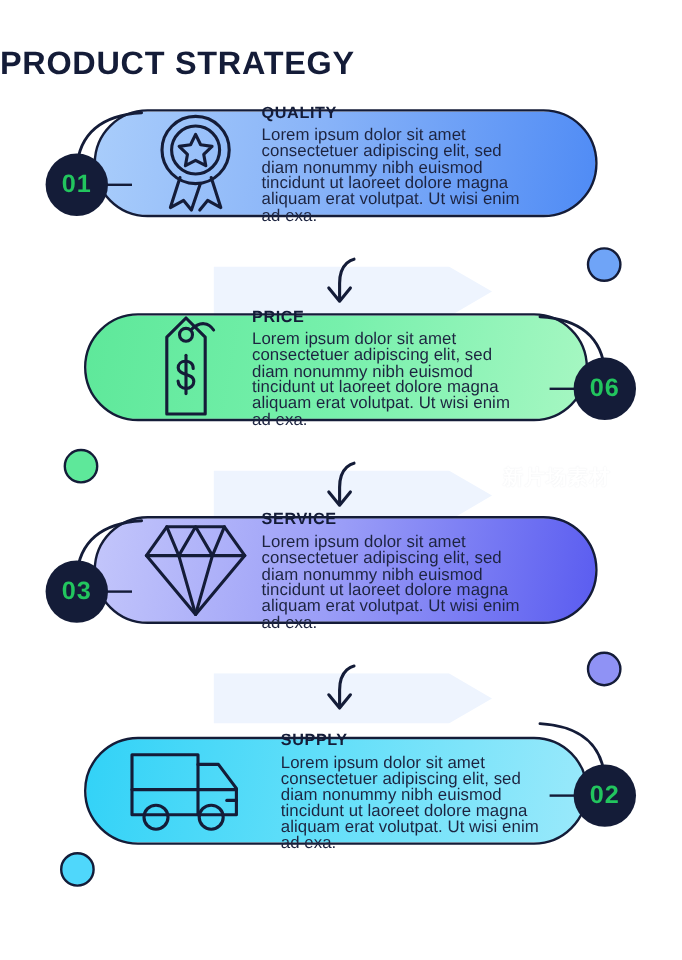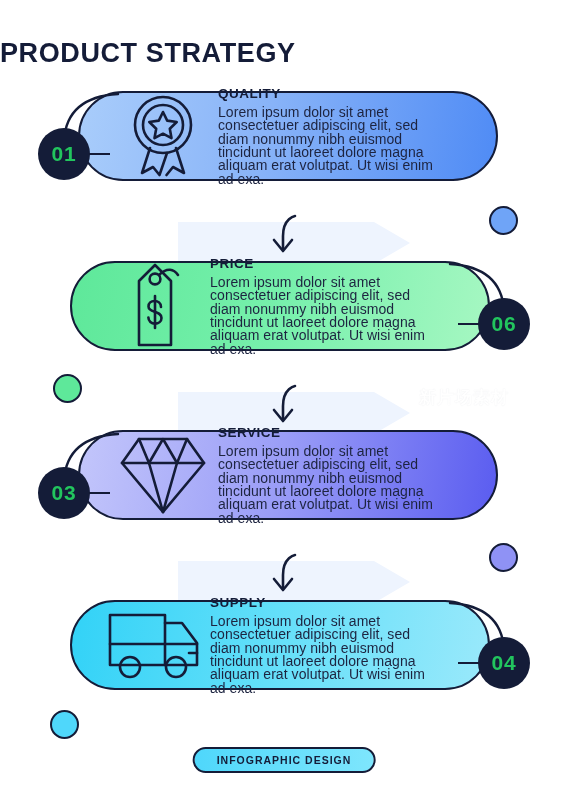--- a/index.html
+++ b/index.html
@@ -292,24 +292,24 @@
     <path d="M40,2 C40,2 28,4 28,22 L28,34" fill="none" stroke="#141c38" stroke-width="2.6" stroke-linecap="round"></path>
     <path d="M19,26 L28,37 L37,26" fill="none" stroke="#141c38" stroke-width="2.6" stroke-linecap="round" stroke-linejoin="round"></path>
   </svg>
 
   <div class="row">
     <svg class="badge-arc" style="left:448px; top:601px; width:60px; height:50px" viewBox="0 0 60 50">
       <path d="M2,2 C36,4 54,20 56,48" fill="none" stroke="#141c38" stroke-width="2.4" stroke-linecap="round"></path>
     </svg>
     <div class="badge-stem" style="left:458px; top:662px; width:22px;"></div>
     <div class="badge" style="left:478px; top:637px;">
-      <span>04</span>
-    </div>
-
-    <div class="capsule right-anchor" style="top:600px; background:linear-gradient(100deg,#32d2f7 0%,#63dff9 48%,#9ae9fb 100%);">
+      <span>02</span>
+    </div>
+
+    <div class="capsule right-anchor" style="top:614px; background:linear-gradient(100deg,#32d2f7 0%,#63dff9 48%,#9ae9fb 100%);gap:24px;">
       <div class="cap-icon">
         <svg width="94" height="72" viewBox="0 0 94 72" fill="none" stroke="#141c38" stroke-width="2.6" stroke-linejoin="round" stroke-linecap="round">
           <path d="M2 6 L57 6 L57 56 L2 56 Z"></path>
           <path d="M57 14 L74 14 L89 34 L89 56 L57 56"></path>
           <path d="M2 35 L57 35"></path>
           <path d="M57 35 L89 35"></path>
           <circle cx="22" cy="58" r="10"></circle>
           <circle cx="68" cy="58" r="10"></circle>
           <path d="M81 44 L89 44"></path>
         </svg>
@@ -326,15 +326,14 @@
   <div class="dot" style="left:489px; top:543px; width:29px; height:29px; background:#8f92f5;"></div>
   <div class="dot" style="left:50px; top:710px; width:29px; height:29px; background:#4fd7fb;"></div>
 
   <div class="watermark">
     <div class="wm-logo">
       <span>◉</span>
     </div>
     <div class="wm-text">新片场素材</div>
   </div>
 
-  <div class="footer-pill">INFOGRAPHIC DESIGN</div>
 
 </div>
 
 </body></html>

